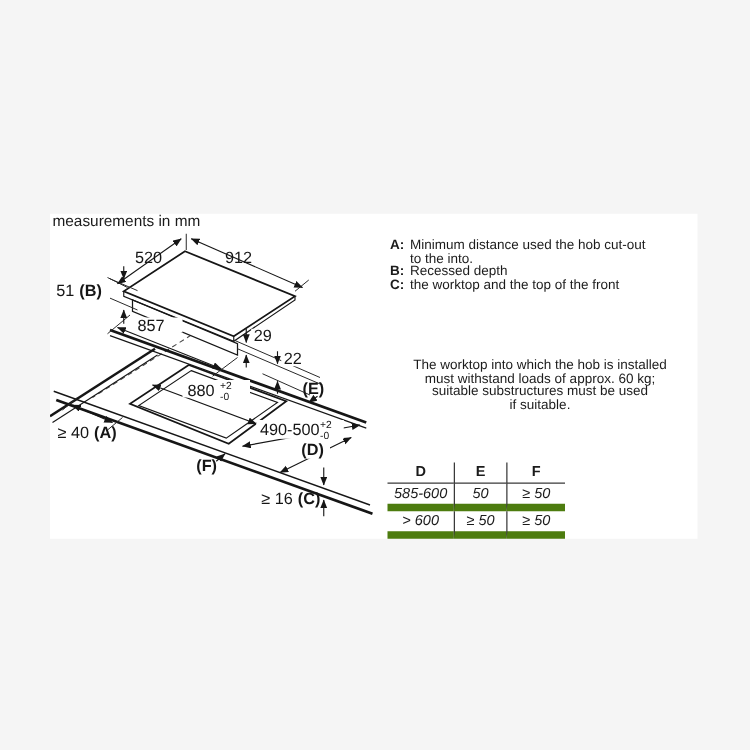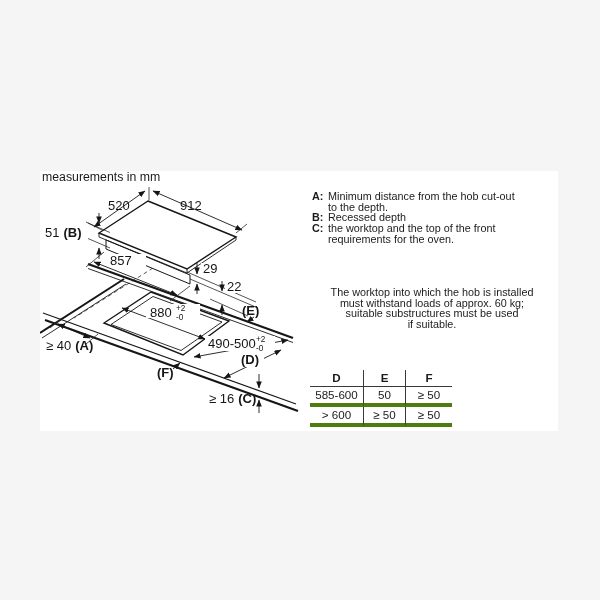--- a/index.html
+++ b/index.html
@@ -19,21 +19,21 @@
 
   .legend { position:absolute; left:312px; top:191px; width:238px; font-size:10.8px; line-height:10.7px; }
   .legend-item { position:relative; padding-left:16px; }
   .legend-key { position:absolute; left:0; top:0; font-weight:bold; }
   .para { position:absolute; left:312px; top:287px; width:240px; font-size:10.8px; line-height:10.7px;text-align:center; }
 
   .spec-table { position:absolute; left:310px; top:370px; display:grid; grid-template-columns:53px 42px 47px; font-size:11.6px; }
   .spec-cell { text-align:center; padding:1px 0 2px 0; }
   .spec-head { font-weight:bold; border-bottom:1px solid #3a3a3a; }
   .col-sep { border-left:1px solid #3a3a3a; }
-  .row-line { border-bottom:4px solid #4d7c0f; }
+  .row-line { border-bottom:6px solid #4d7c0f;font-style:italic; }
 
   svg text { fill:#161616; }
   .dim-num { font-size:13px; }
   .dim-bold { font-weight:bold; }
   .tol { font-size:8.2px; }
 </style>
 </head>
 <body>
 
 <div class="page">
@@ -143,31 +143,30 @@
     <text class="dim-num" x="46" y="350"><tspan>≥ 40</tspan><tspan class="dim-bold" dx="4">(A)</tspan></text>
     <text class="dim-num dim-bold" x="242" y="315">(E)</text>
     <text class="dim-num dim-bold" x="241" y="364">(D)</text>
     <text class="dim-num dim-bold" x="157" y="377">(F)</text>
     <text class="dim-num" x="209" y="403"><tspan>≥ 16</tspan><tspan class="dim-bold" dx="4">(C)</tspan></text>
   </svg>
 
   <div class="legend">
     <div class="legend-item">
       <span class="legend-key">A:</span>
-      <div>Minimum distance from the hob cut-out</div>
-      <div>to the depth.</div>
+      <div>Minimum distance used the hob cut-out</div>
+      <div>to the into.</div>
     </div>
     <div class="legend-item">
       <span class="legend-key">B:</span>
       <div>Recessed depth</div>
     </div>
     <div class="legend-item">
       <span class="legend-key">C:</span>
       <div>the worktop and the top of the front</div>
-      <div>requirements for the oven.</div>
     </div>
   </div>
 
   <div class="para">
     <div>The worktop into which the hob is installed</div>
     <div>must withstand loads of approx. 60 kg;</div>
     <div>suitable substructures must be used</div>
     <div>if suitable.</div>
   </div>
 

